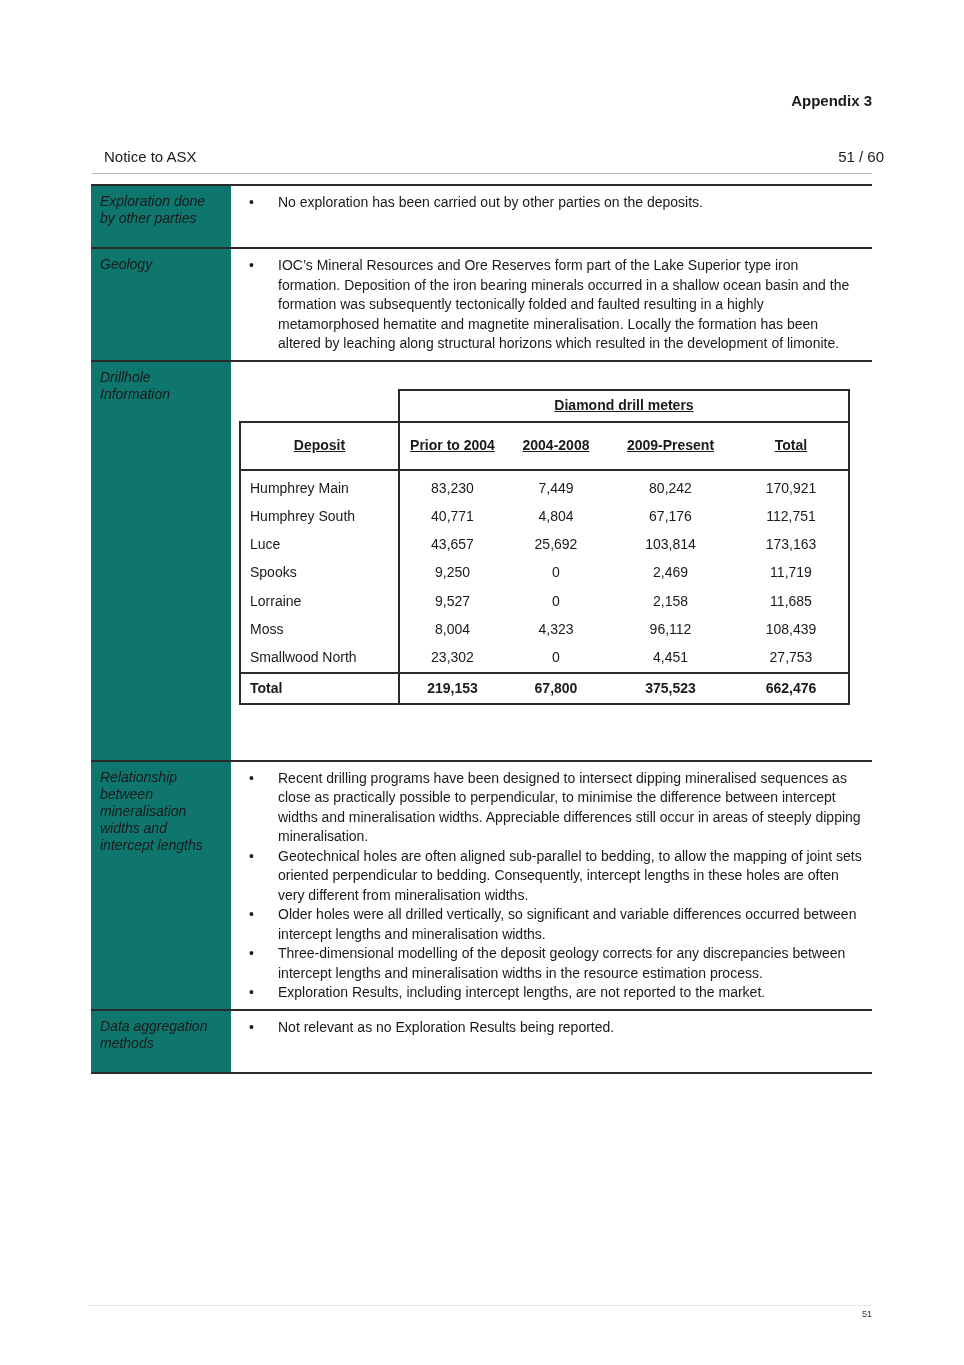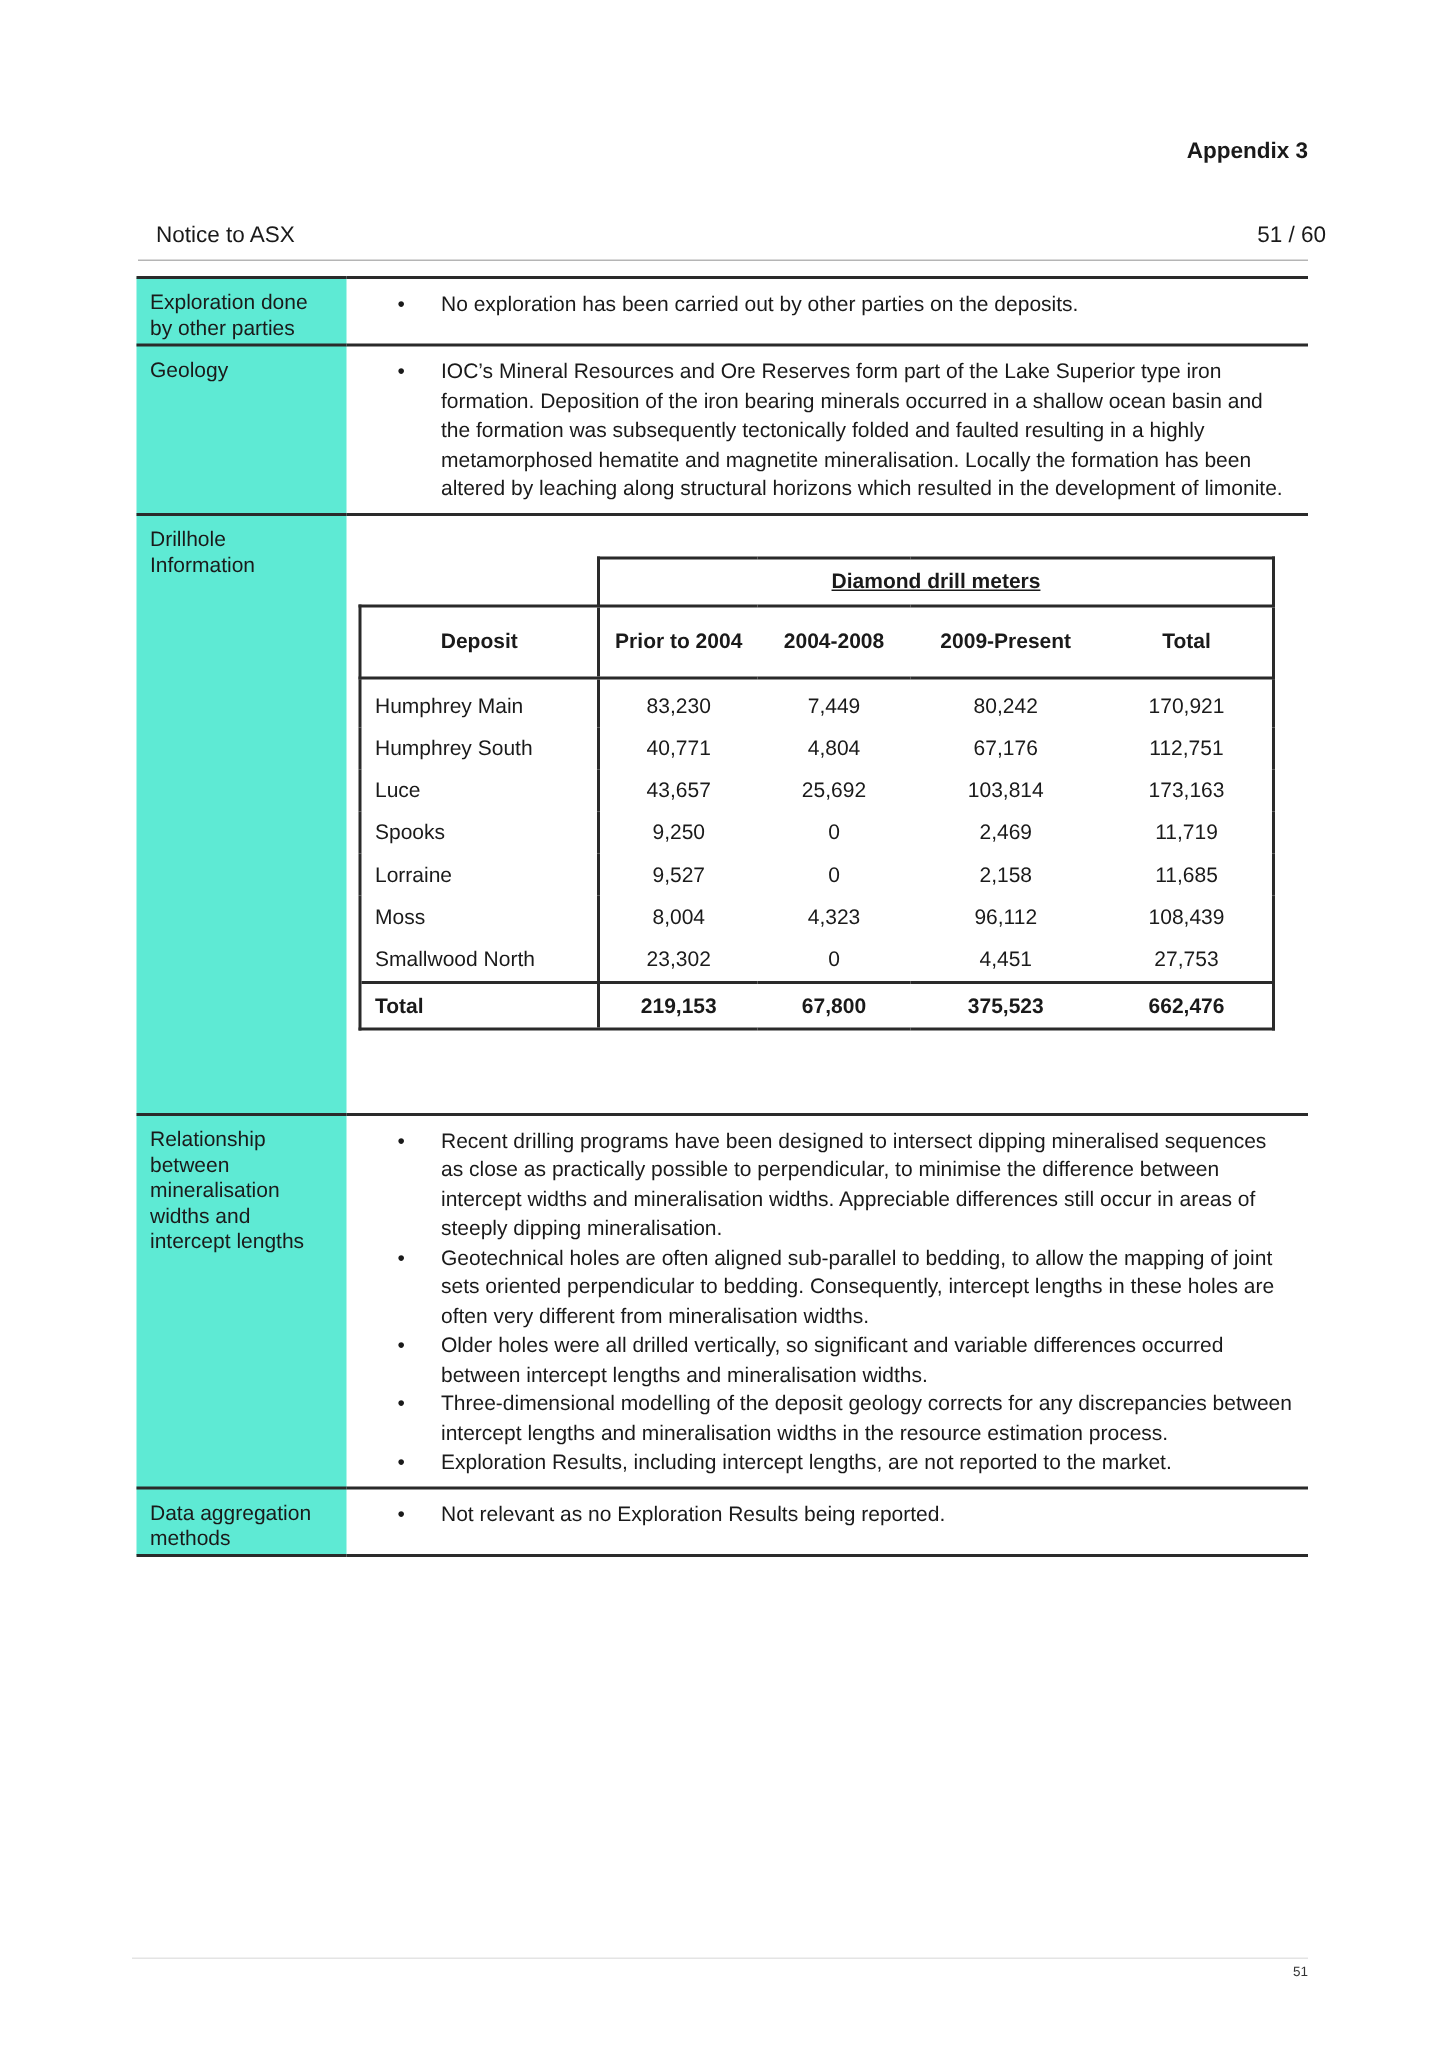--- a/index.html
+++ b/index.html
@@ -3,35 +3,35 @@
 <meta charset="utf-8">
 <style>
   html, body { margin: 0; padding: 0; background: #ffffff; }
   body { width: 964px; height: 1365px; position: relative; font-family: "Liberation Sans", sans-serif; color: #1a1a1a; overflow: hidden; }
   .appendix { position: absolute; top: 92px; right: 92px; font-weight: bold; font-size: 15px; }
   .header-row { position: absolute; top: 148px; left: 92px; width: 780px; display: flex; justify-content: space-between; font-size: 15px; margin-left: 12px; }
   .header-rule { position: absolute; top: 173px; left: 92px; width: 780px; height: 1px; background: #b5b5b5; }
   table.main { position: absolute; top: 184px; left: 91px; width: 781px; border-collapse: collapse; font-size: 14px; }
   table.main > tbody > tr > td { vertical-align: top; border-top: 2px solid #2a2a2a; }
   table.main > tbody > tr:last-child > td { border-bottom: 2px solid #2a2a2a; }
-  td.label { width: 123px; background: #5eead4; padding: 7px 8px 2px 9px; line-height: 17px; font-size: 14px; }
-  td.content { padding: 7px 10px 6px 28px; line-height: 19.5px; }
+  td.label { width: 123px; background: #0f766e; padding: 7px 8px 20px 9px; line-height: 17px; font-size: 14px; font-style: italic; }
+  td.content { padding: 7px 10px 6px 12px; line-height: 19.5px; }
   ul.bullets { list-style: none; margin: 0; padding: 0; }
   ul.bullets li { position: relative; padding-left: 35px; }
   ul.bullets li::before { content: "\2022"; position: absolute; left: 6px; top: 0; }
   .drill-wrap { height: 398px; position: relative; }
   table.drill { position: absolute; top: 27px; left: 8px; border-collapse: collapse; font-size: 14px; }
   table.drill th, table.drill td { padding: 0; }
   .drill .c0 { width: 148px; text-align: left; padding-left: 9px; }
   .drill .c1 { width: 105px; text-align: center; }
   .drill .c2 { width: 102px; text-align: center; }
   .drill .c3 { width: 127px; text-align: center; }
   .drill .c4 { width: 114px; text-align: center; }
   .drill tr.super th { height: 30px; font-weight: bold; text-decoration: underline; }
-  .drill tr.colhead th { height: 46px; font-weight: bold; }
+  .drill tr.colhead th { height: 46px; font-weight: bold; text-decoration: underline; }
   .drill tr.datarow td { height: 28.2px; }
   .drill tr.datarow.first td { padding-top: 4px; }
   .drill tr.totalrow td { height: 29px; font-weight: bold; }
   .drill .b-top { border-top: 2px solid #2a2a2a; }
   .drill .b-left { border-left: 2px solid #2a2a2a; }
   .drill .b-right { border-right: 2px solid #2a2a2a; }
   .drill .b-bottom { border-bottom: 2px solid #2a2a2a; }
   .footer-rule { position: absolute; top: 1305px; left: 88px; width: 784px; height: 1px; background: #e4e4e4; }
   .footer-page { position: absolute; top: 1309px; right: 92px; font-size: 9px; color: #333; }
 </style>

